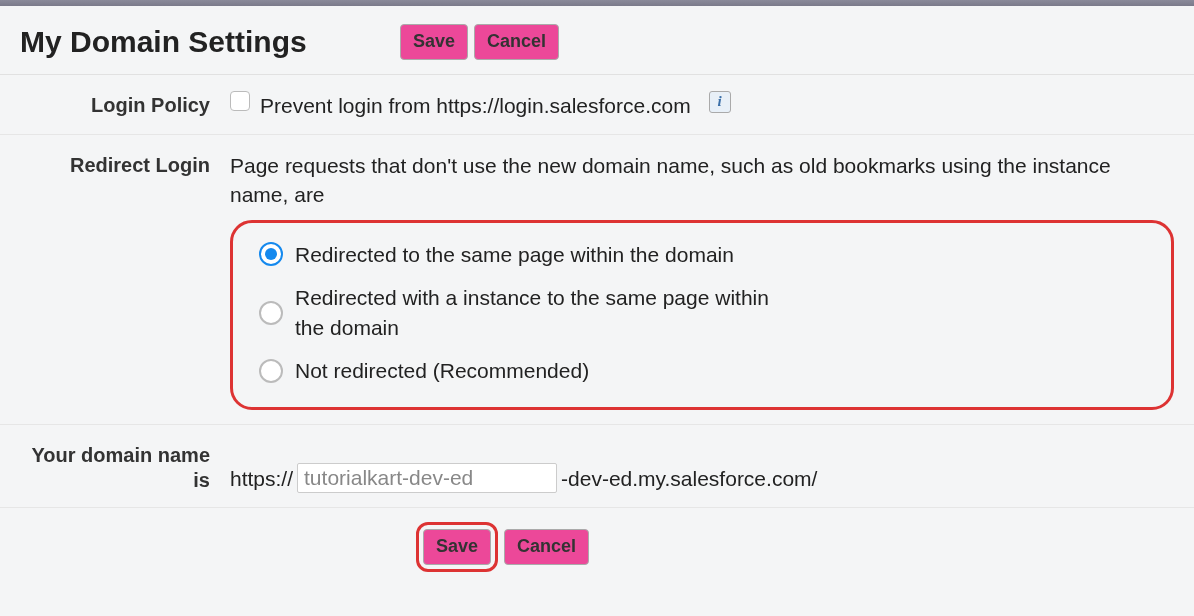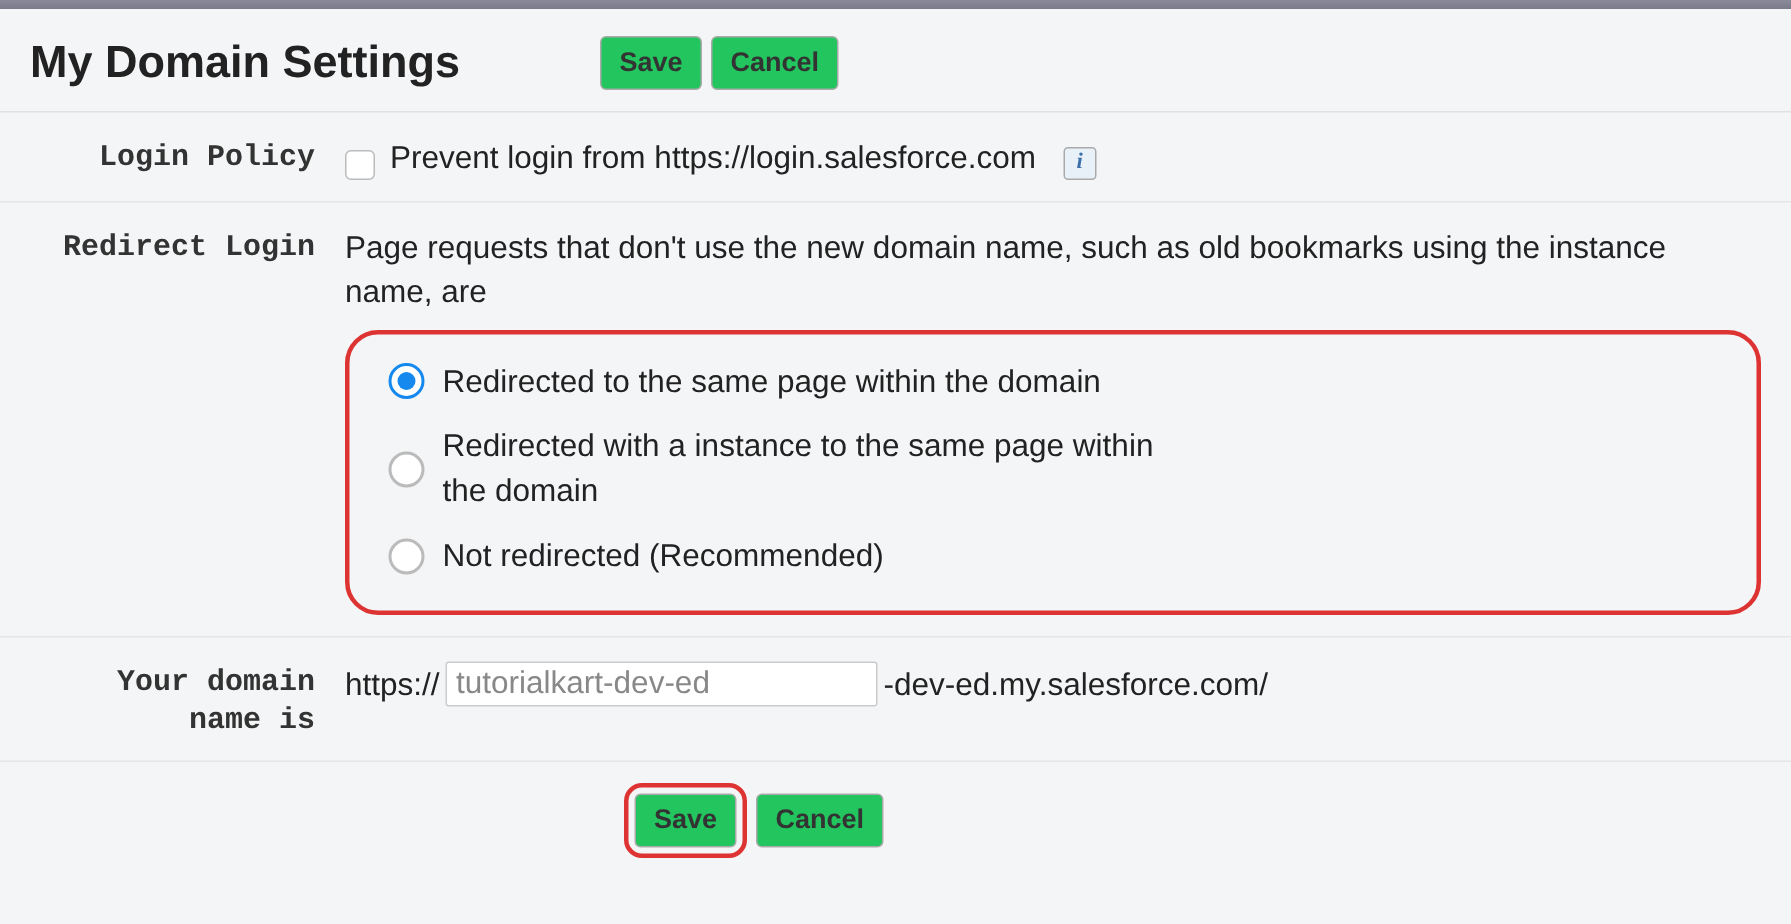--- a/index.html
+++ b/index.html
@@ -29,54 +29,53 @@
     color: #222;
     margin: 0;
     width: 380px;
   }
   .btn {
     display: inline-block;
     font-size: 18px;
     font-weight: bold;
     color: #333;
     padding: 6px 12px;
-    background: #22c55e;
+    background: #ec4899;
     border: 1px solid #aaa;
     border-radius: 4px;
     margin-right: 6px;
     cursor: pointer;
     line-height: 1.2;
   }
   .form-row {
     display: flex;
     align-items: flex-start;
     padding: 16px 20px 14px 20px;
     border-bottom: 1px solid #e6e6e6;
   }
-  .form-row.noborder { border-bottom: none; }
+  .form-row.noborder { border-bottom: none; align-items: flex-end; }
   .label-col {
     width: 210px;
     text-align: right;
     padding-right: 20px;
     font-size: 20px;
     font-weight: bold;
     color: #333;
     padding-top: 2px;
     line-height: 1.25;
-    font-family: Liberation Mono, monospace;
   }
   .field-col {
     flex: 1;
     font-size: 21px;
     color: #222;
     line-height: 1.4;
   }
   .checkbox-wrap {
     display: flex;
-    align-items: flex-end;
+    align-items: flex-start;
     gap: 10px;
   }
   .checkbox {
     width: 20px;
     height: 20px;
     border: 1px solid #bbb;
     border-radius: 4px;
     background: #fff;
     cursor: pointer;
     flex-shrink: 0;
@@ -141,21 +140,21 @@
     display: flex;
     align-items: center;
     gap: 4px;
   }
   .domain-input {
     font-size: 21px;
     padding: 2px 6px;
     border: 1px solid #ccc;
     border-radius: 2px;
     color: #888;
-    width: 288px;
+    width: 260px;
     font-family: inherit;
   }
   .footer-row {
     padding: 14px 20px 20px 20px;
     border-top: 1px solid #e6e6e6;
     display: flex;
     align-items: center;
   }
   .footer-spacer { width: 396px; }
   .save-highlight {

